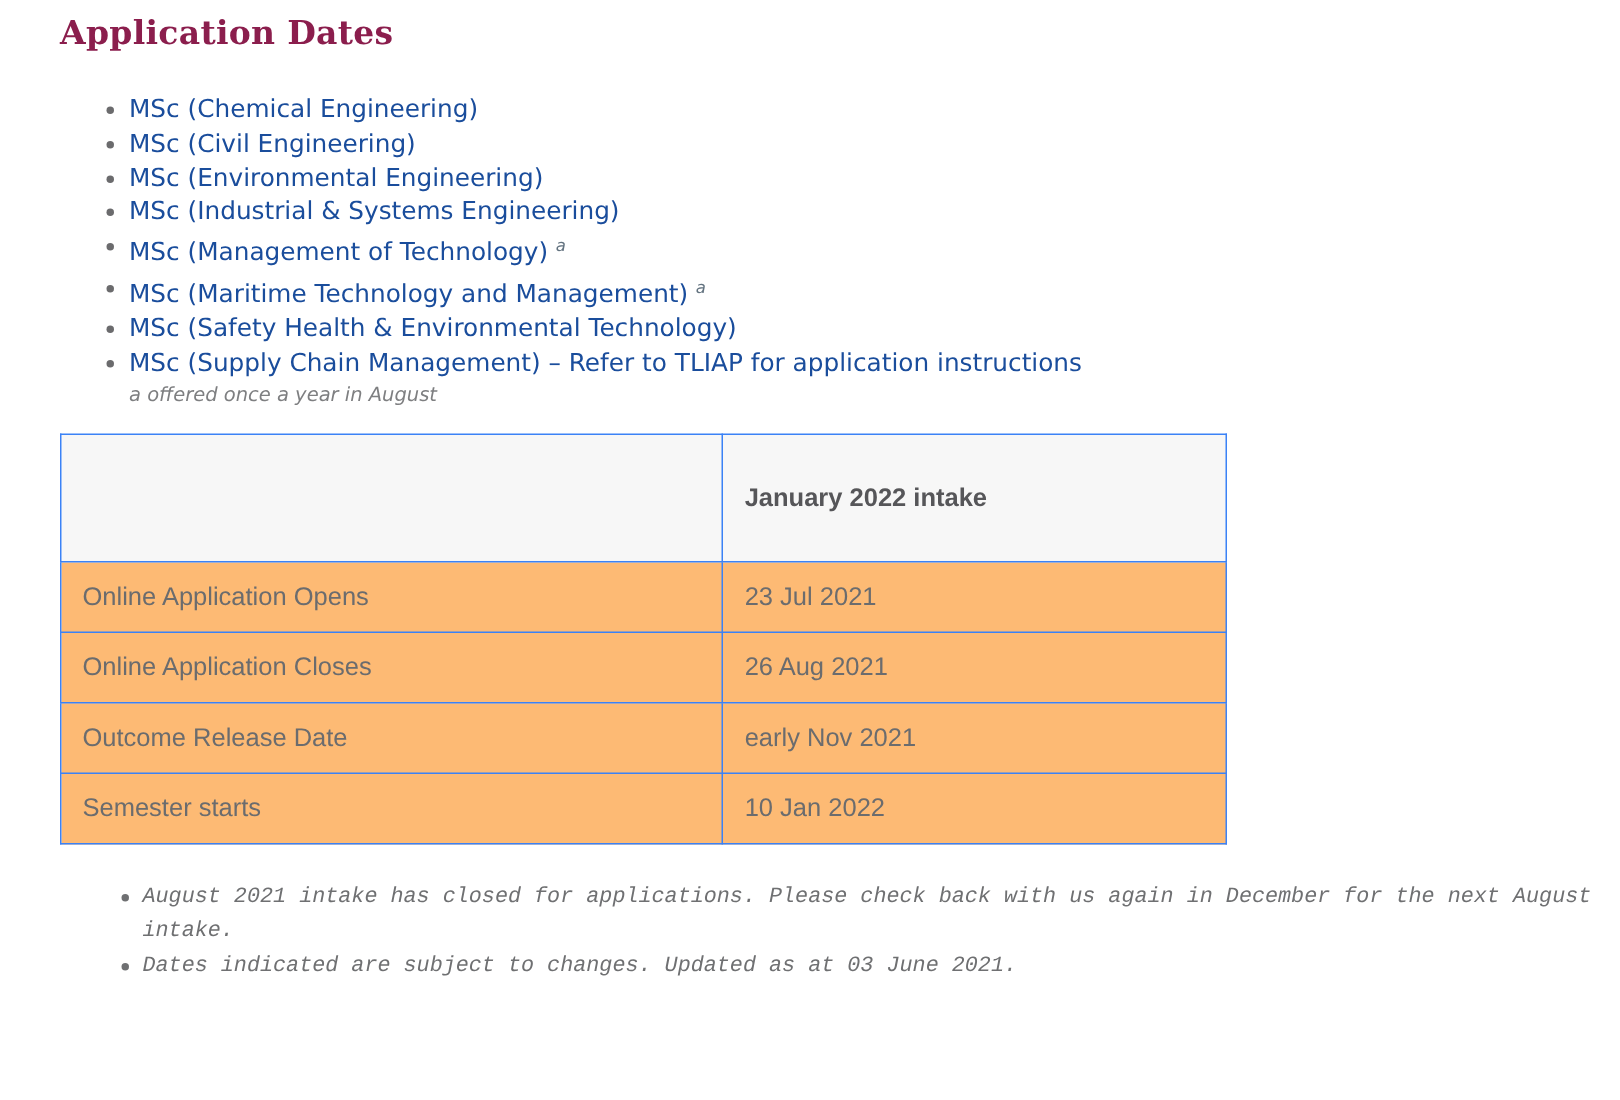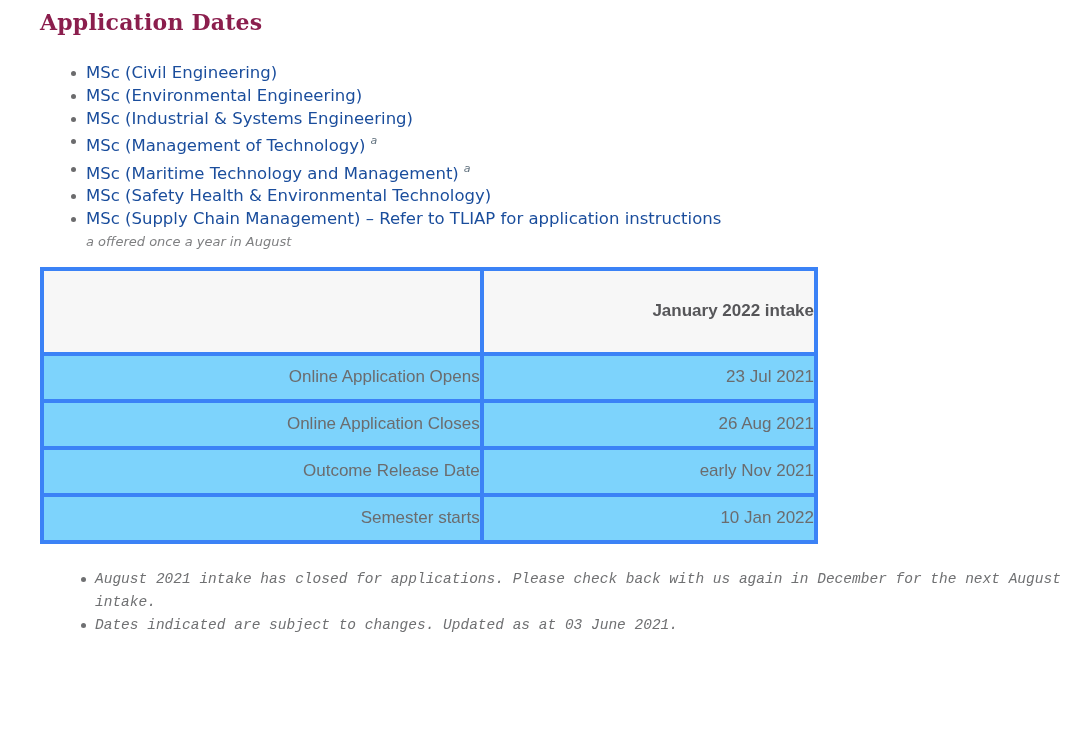--- a/index.html
+++ b/index.html
@@ -66,35 +66,35 @@
   }
 
   
   table.dates {
     margin-top: 18px;
     width: 778px;
     border-collapse: collapse;
     font-family: "Liberation Sans", sans-serif;
   }
   table.dates th, table.dates td {
-    border: 4px solid #3b82f6;
-    text-align: right;
+    border: 1px solid #3b82f6;
+    text-align: left;
     vertical-align: middle;
     padding: 0 0 0 14px;
   }
   table.dates th {
     height: 85px;
     background: #F7F7F7;
     font-size: 17px;
     font-weight: bold;
     color: #565659;
   }
   table.dates td {
     height: 47px;
-    background: #7dd3fc;
+    background: #fdba74;
     font-size: 17px;
     font-weight: normal;
     color: #6B6C6E;
   }
   table.dates .col-label { width: 442px; }
   table.dates .col-value { width: 336px; }
 
   
   ul.notes {
     list-style: none;
@@ -119,20 +119,21 @@
     border-radius: 50%;
     background: #6F7072;
   }
 </style>
 </head>
 <body>
 
 <h1 class="page-title">Application Dates</h1>
 
 <ul class="programs">
+  <li><a>MSc (Chemical Engineering)</a></li>
   <li><a>MSc (Civil Engineering)</a></li>
   <li><a>MSc (Environmental Engineering)</a></li>
   <li><a>MSc (Industrial &amp; Systems Engineering)</a></li>
   <li><a>MSc (Management of Technology)</a><sup>a</sup></li>
   <li><a>MSc (Maritime Technology and Management)</a><sup>a</sup></li>
   <li><a>MSc (Safety Health &amp; Environmental Technology)</a></li>
   <li><a>MSc (Supply Chain Management) – Refer to TLIAP for application instructions</a></li>
 </ul>
 
 <div class="list-footnote">a offered once a year in August</div>

